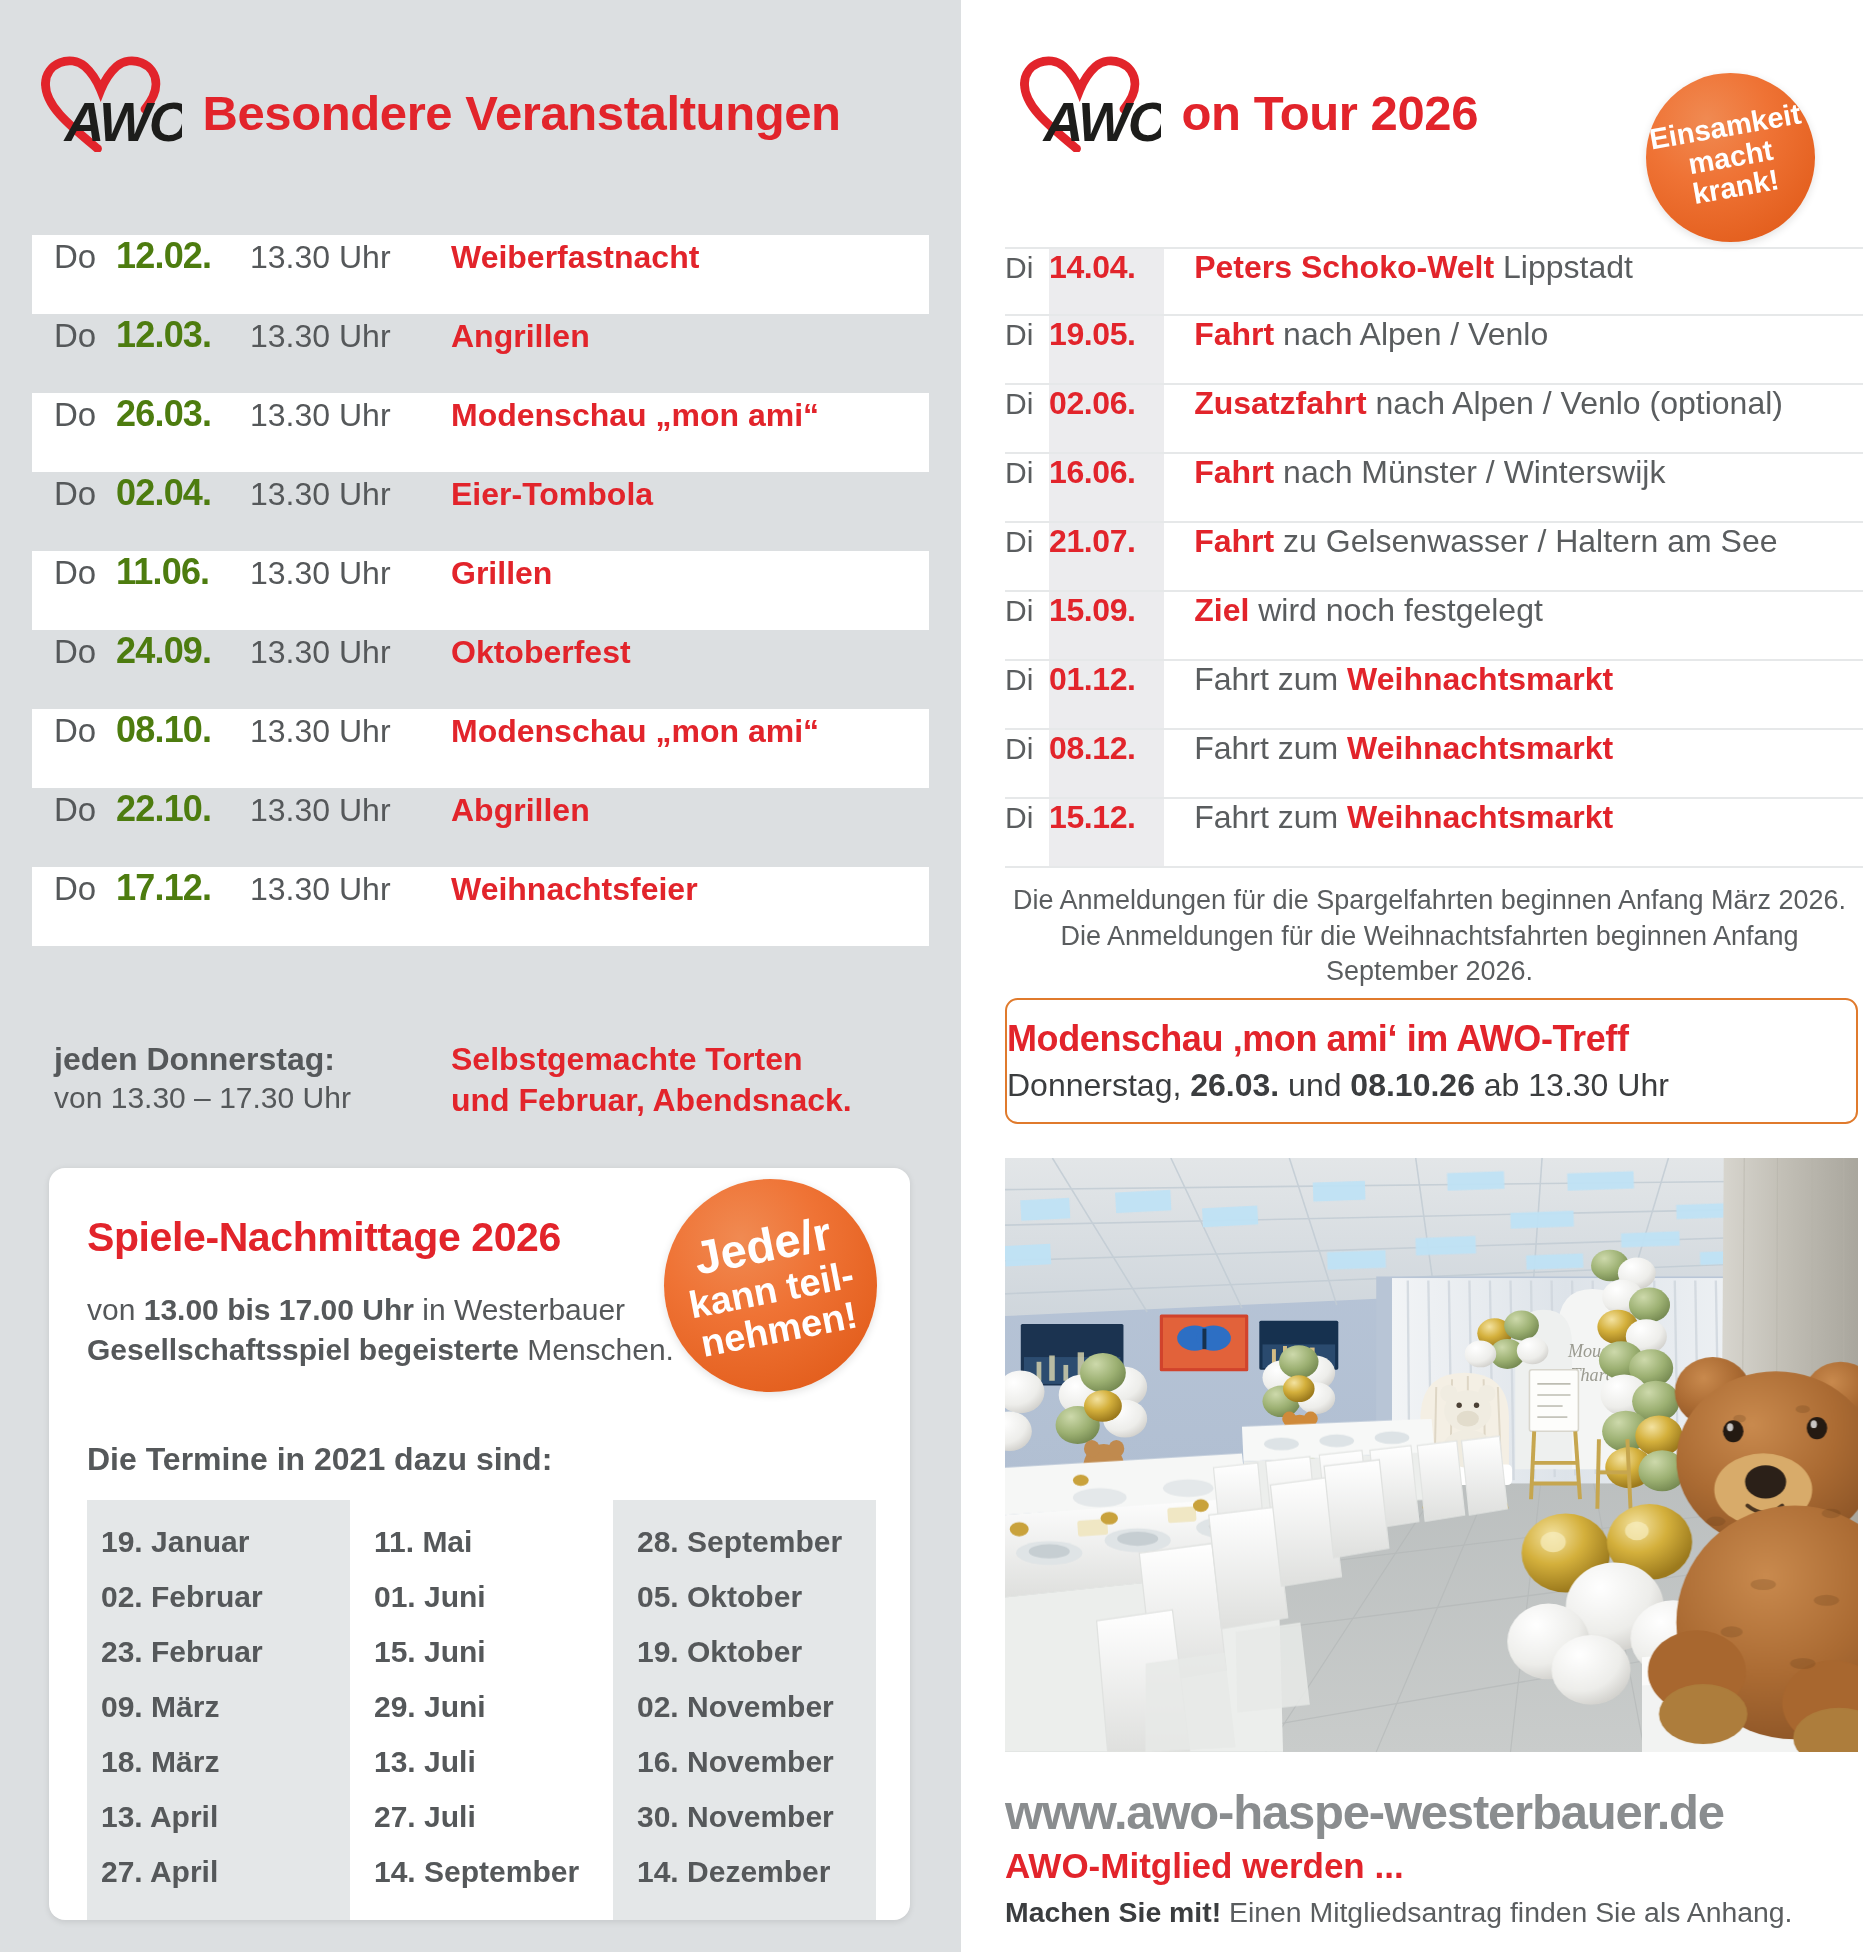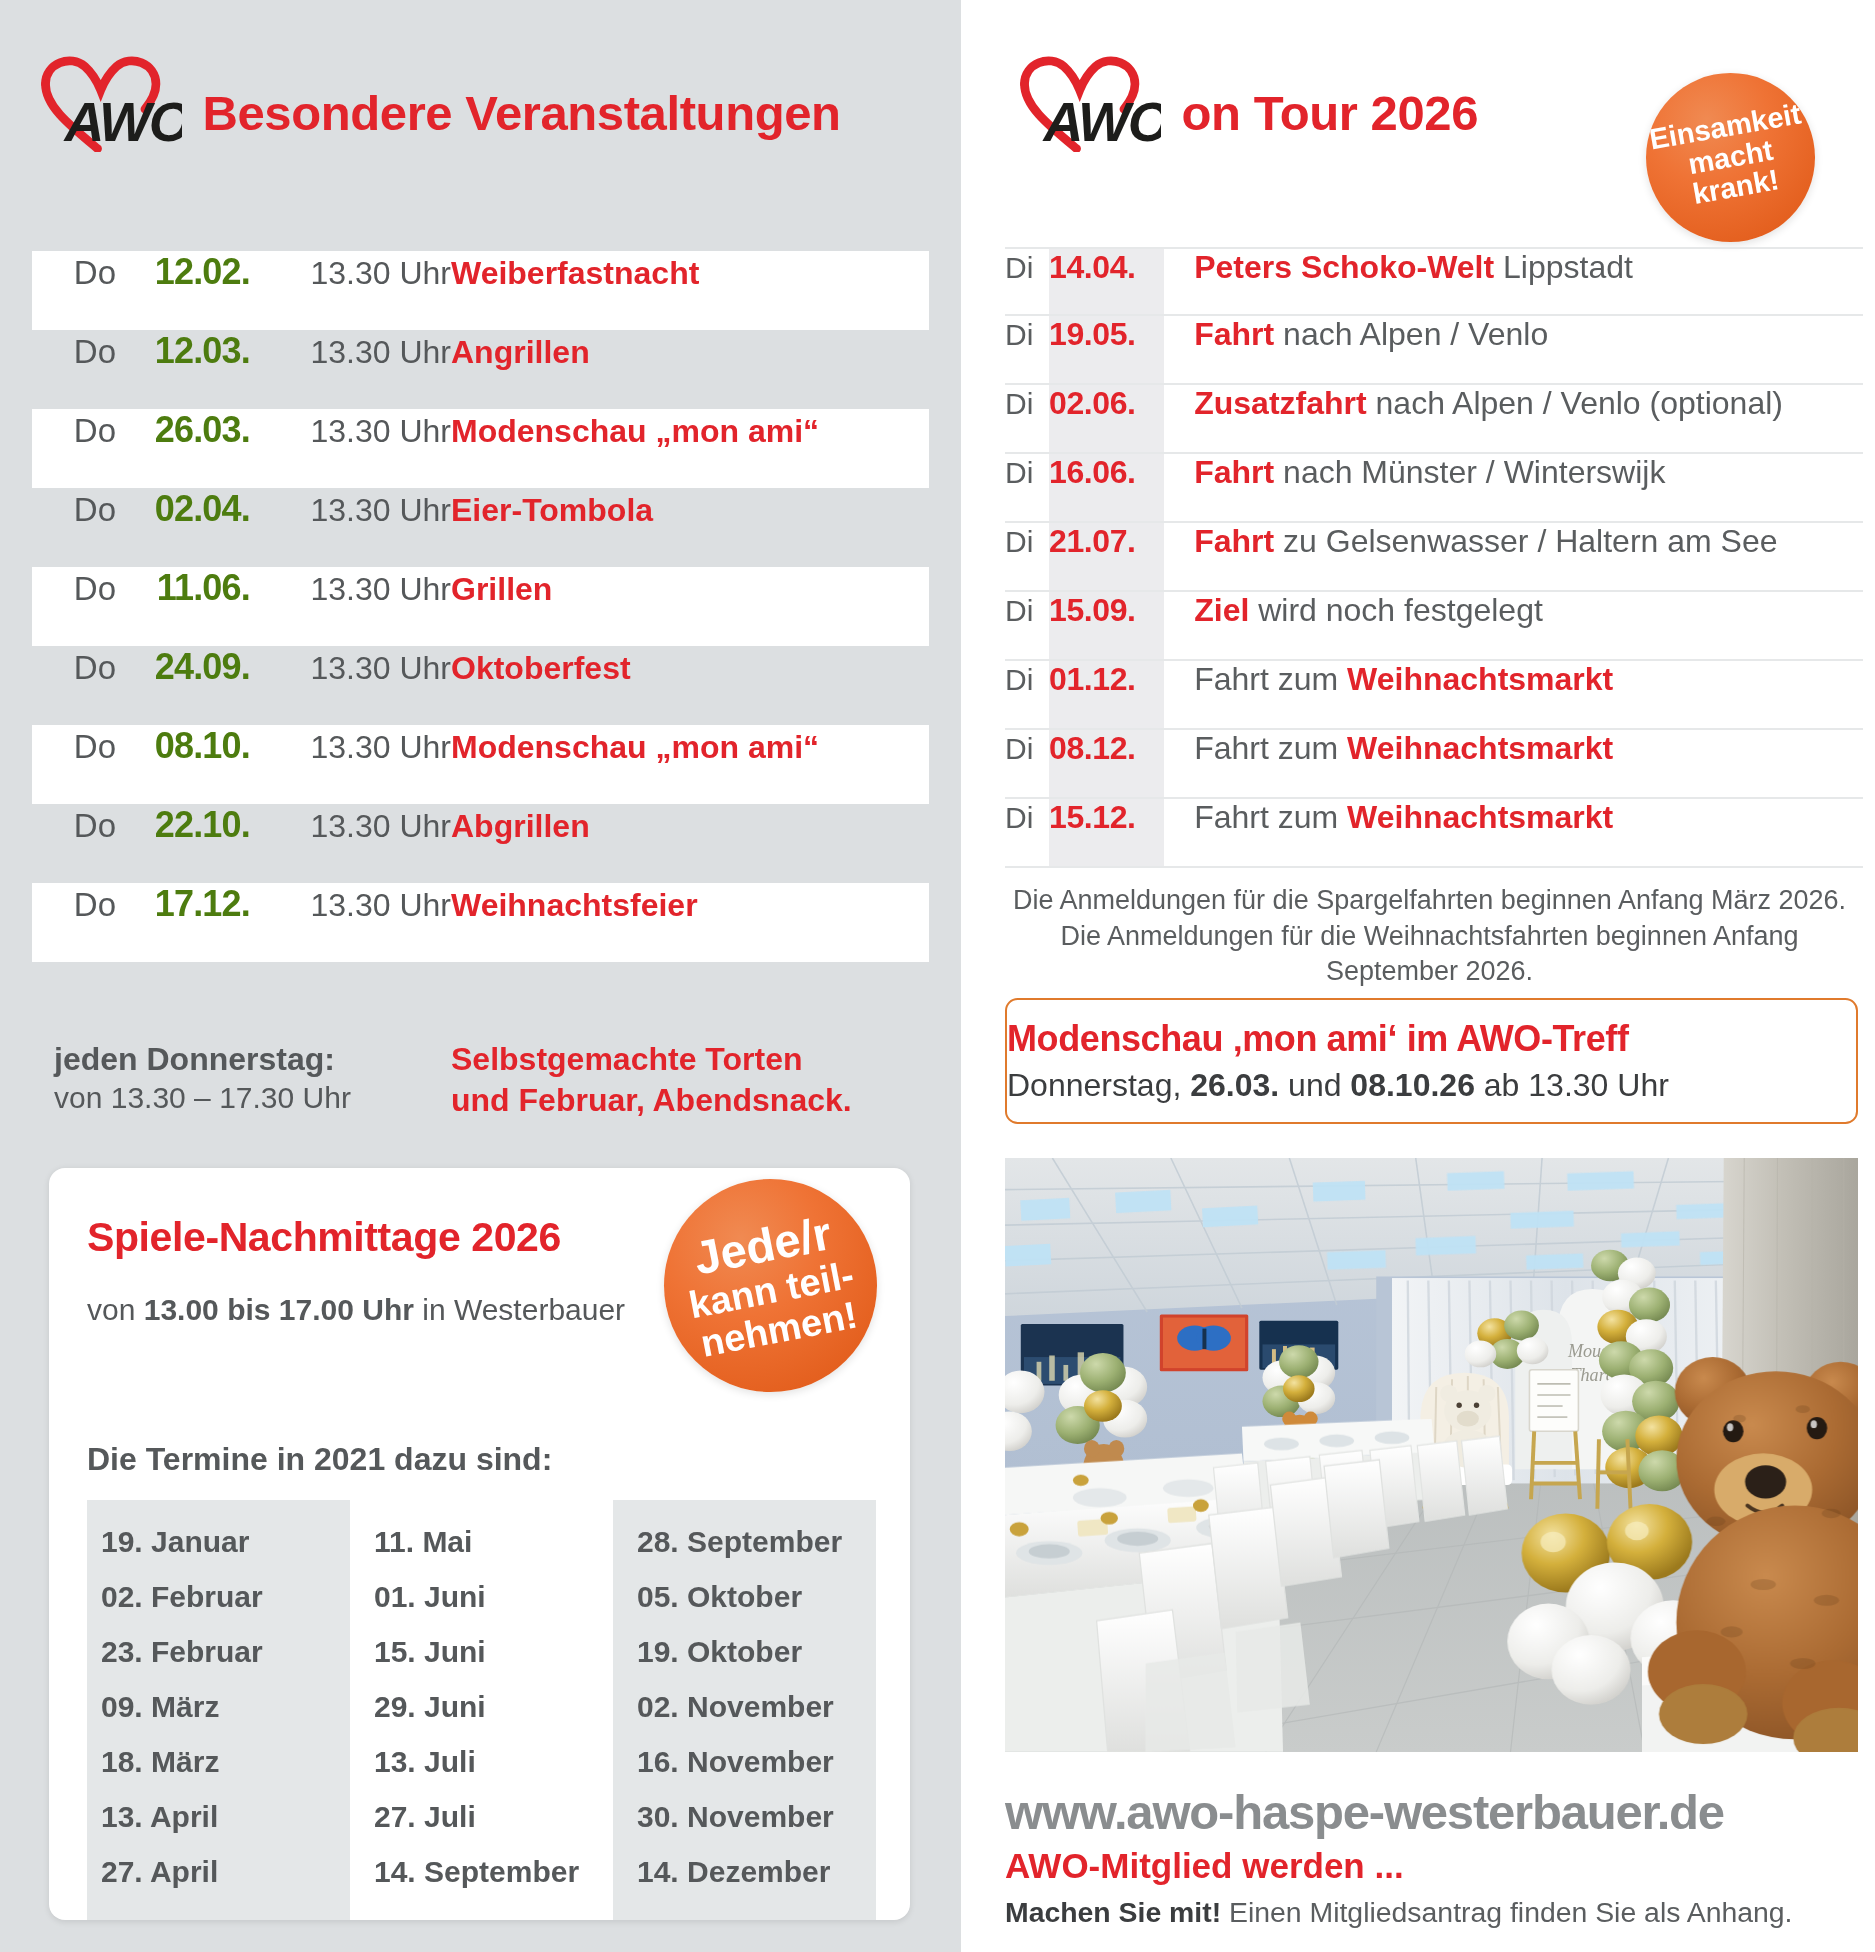--- a/index.html
+++ b/index.html
@@ -38,23 +38,22 @@
   .hdr-title {
     color: #e2242b;
     font-weight: bold;
     letter-spacing: -0.4px;
     white-space: nowrap;
   }
 
   
   #events-table {
     position: absolute;
-    left: 32px; top: 251px;
+    left: 32px; top: 235px;
     width: 897px;
-    text-align: right;
   }
   .ev-row {
     display: flex;
     align-items: baseline;
     height: 79px;
     padding-left: 22px;
   }
   .ev-row.alt { background: #ffffff; }
   .ev-dow  { color: #55585a; font-size: 33px; font-weight: normal; width: 62px; }
   .ev-date { color: #4d7c0f; font-size: 36px; font-weight: bold; width: 134px; letter-spacing: -0.8px; }
@@ -297,20 +296,23 @@
       <div class="weekly-right">und Februar, Abendsnack.</div>
     </div>
   </div>
 
   <div id="spiele-card">
     <div id="spiele-title">Spiele-Nachmittage 2026</div>
 
     <div id="spiele-body">
       <div>
         <span>von </span><b>13.00 bis 17.00 Uhr</b><span> in Westerbauer</span>
+      </div>
+      <div>
+        <b>Gesellschaftsspiel begeisterte</b><span> Menschen.</span>
       </div>
     </div>
 
     <div id="spiele-termine-label">Die Termine in 2021 dazu sind:</div>
 
     <div id="spiele-grid">
       <div class="sp-col shaded">
         <div class="sp-cell">19. Januar</div>
         <div class="sp-cell">02. Februar</div>
         <div class="sp-cell">23. Februar</div>

